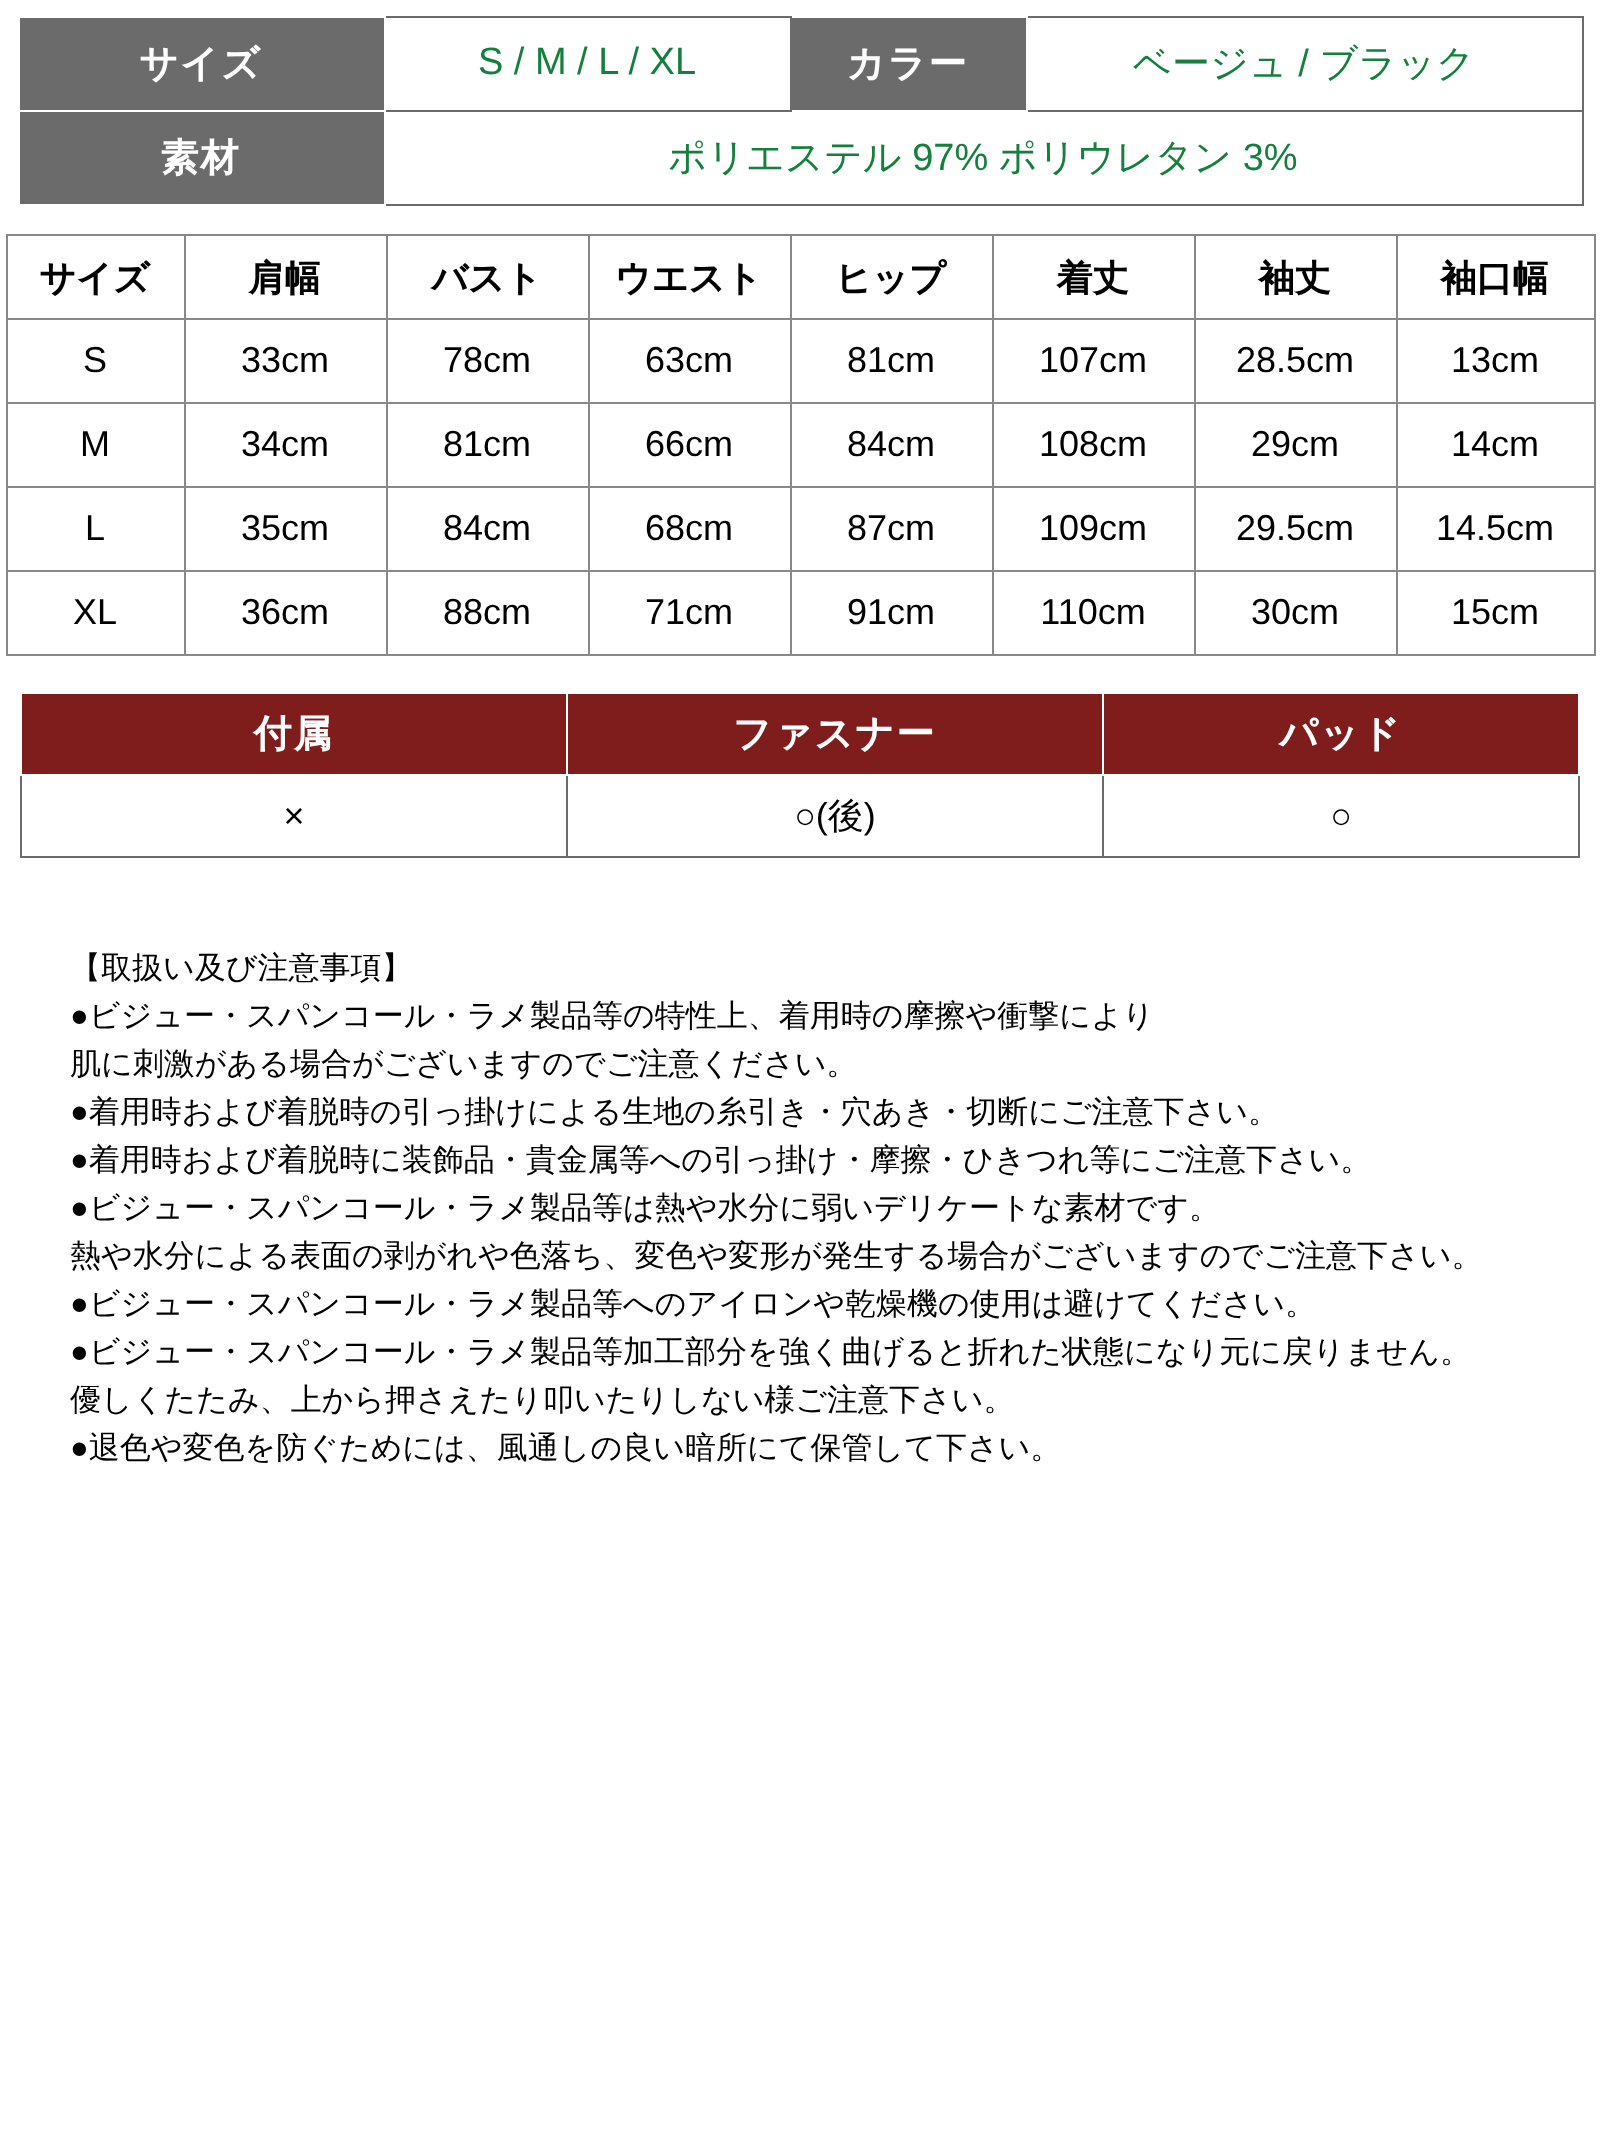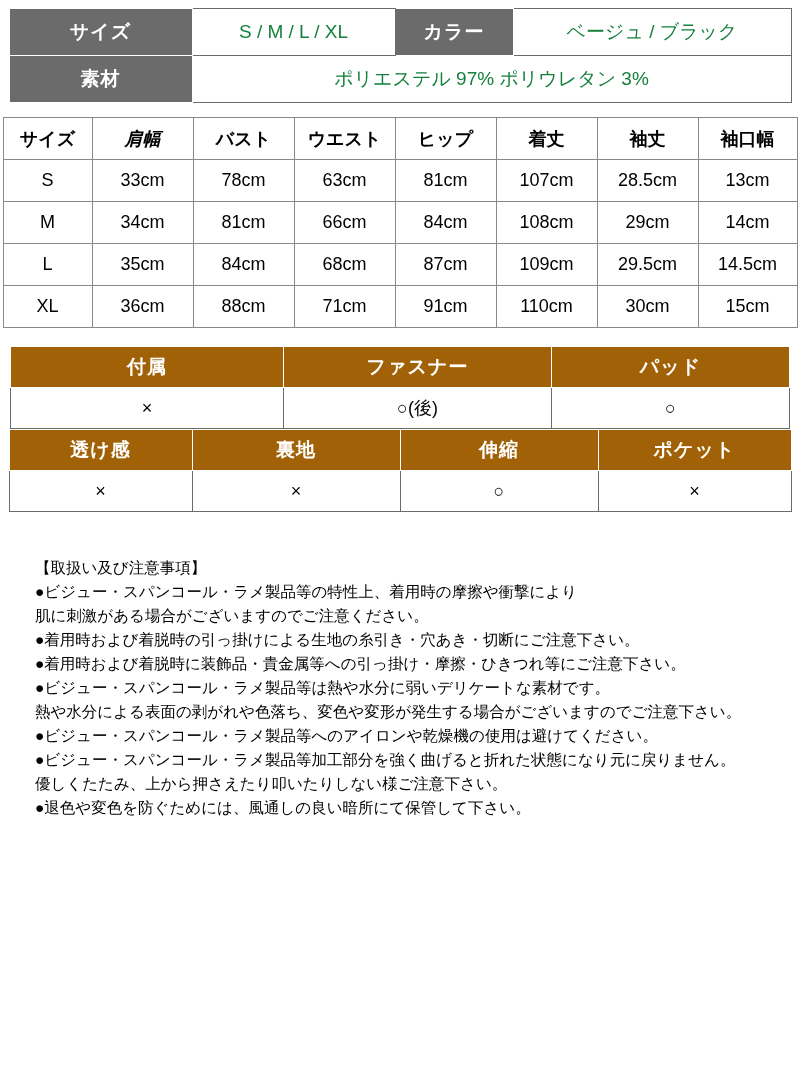--- a/index.html
+++ b/index.html
@@ -75,21 +75,21 @@
     margin: 18px auto 0 auto;
   }
   .tbl-attr td {
     height: 38px;
     text-align: center;
     vertical-align: middle;
     font-size: 19px;
     border: 1px solid #ffffff;
   }
   .tbl-attr td.hd {
-    background: #a16207;
+    background: #7f1d1d;
     color: #ffffff;
     font-weight: bold;
     letter-spacing: 1px;
   }
   .tbl-attr td.val {
     background: #ffffff;
     color: #000000;
     border: 1px solid #6b6b6b;
     font-size: 18px;
   }
@@ -128,21 +128,21 @@
         <td class="hd">素材</td>
         <td class="val" colspan="3">ポリエステル 97%  ポリウレタン 3%</td>
       </tr>
     </tbody>
   </table>
 
   <table class="tbl-size">
     <thead>
       <tr>
         <th style="width:86px;">サイズ</th>
-        <th style="width:98px;font-style:italic;">肩幅</th>
+        <th style="width:98px;">肩幅</th>
         <th style="width:98px;">バスト</th>
         <th style="width:98px;">ウエスト</th>
         <th style="width:98px;">ヒップ</th>
         <th style="width:98px;margin-left:28px;">着丈</th>
         <th style="width:98px;">袖丈</th>
         <th style="width:96px;">袖口幅</th>
       </tr>
     </thead>
     <tbody>
       <tr>
@@ -196,36 +196,20 @@
         <td class="hd" style="width:235px;">パッド</td>
       </tr>
       <tr>
         <td class="val">×</td>
         <td class="val">○(後)</td>
         <td class="val">○</td>
       </tr>
     </tbody>
   </table>
 
-  <table class="tbl-attr tbl-attr2">
-    <tbody>
-      <tr>
-        <td class="hd" style="width:180px;">透け感</td>
-        <td class="hd" style="width:205px;">裏地</td>
-        <td class="hd" style="width:195px;">伸縮</td>
-        <td class="hd" style="width:190px;">ポケット</td>
-      </tr>
-      <tr>
-        <td class="val">×</td>
-        <td class="val">×</td>
-        <td class="val">○</td>
-        <td class="val">×</td>
-      </tr>
-    </tbody>
-  </table>
 
   <div class="notes">
     <div class="line">【取扱い及び注意事項】</div>
     <div class="line">●ビジュー・スパンコール・ラメ製品等の特性上、着用時の摩擦や衝撃により</div>
     <div class="line">肌に刺激がある場合がございますのでご注意ください。</div>
     <div class="line">●着用時および着脱時の引っ掛けによる生地の糸引き・穴あき・切断にご注意下さい。</div>
     <div class="line">●着用時および着脱時に装飾品・貴金属等への引っ掛け・摩擦・ひきつれ等にご注意下さい。</div>
     <div class="line">●ビジュー・スパンコール・ラメ製品等は熱や水分に弱いデリケートな素材です。</div>
     <div class="line">熱や水分による表面の剥がれや色落ち、変色や変形が発生する場合がございますのでご注意下さい。</div>
     <div class="line">●ビジュー・スパンコール・ラメ製品等へのアイロンや乾燥機の使用は避けてください。</div>

